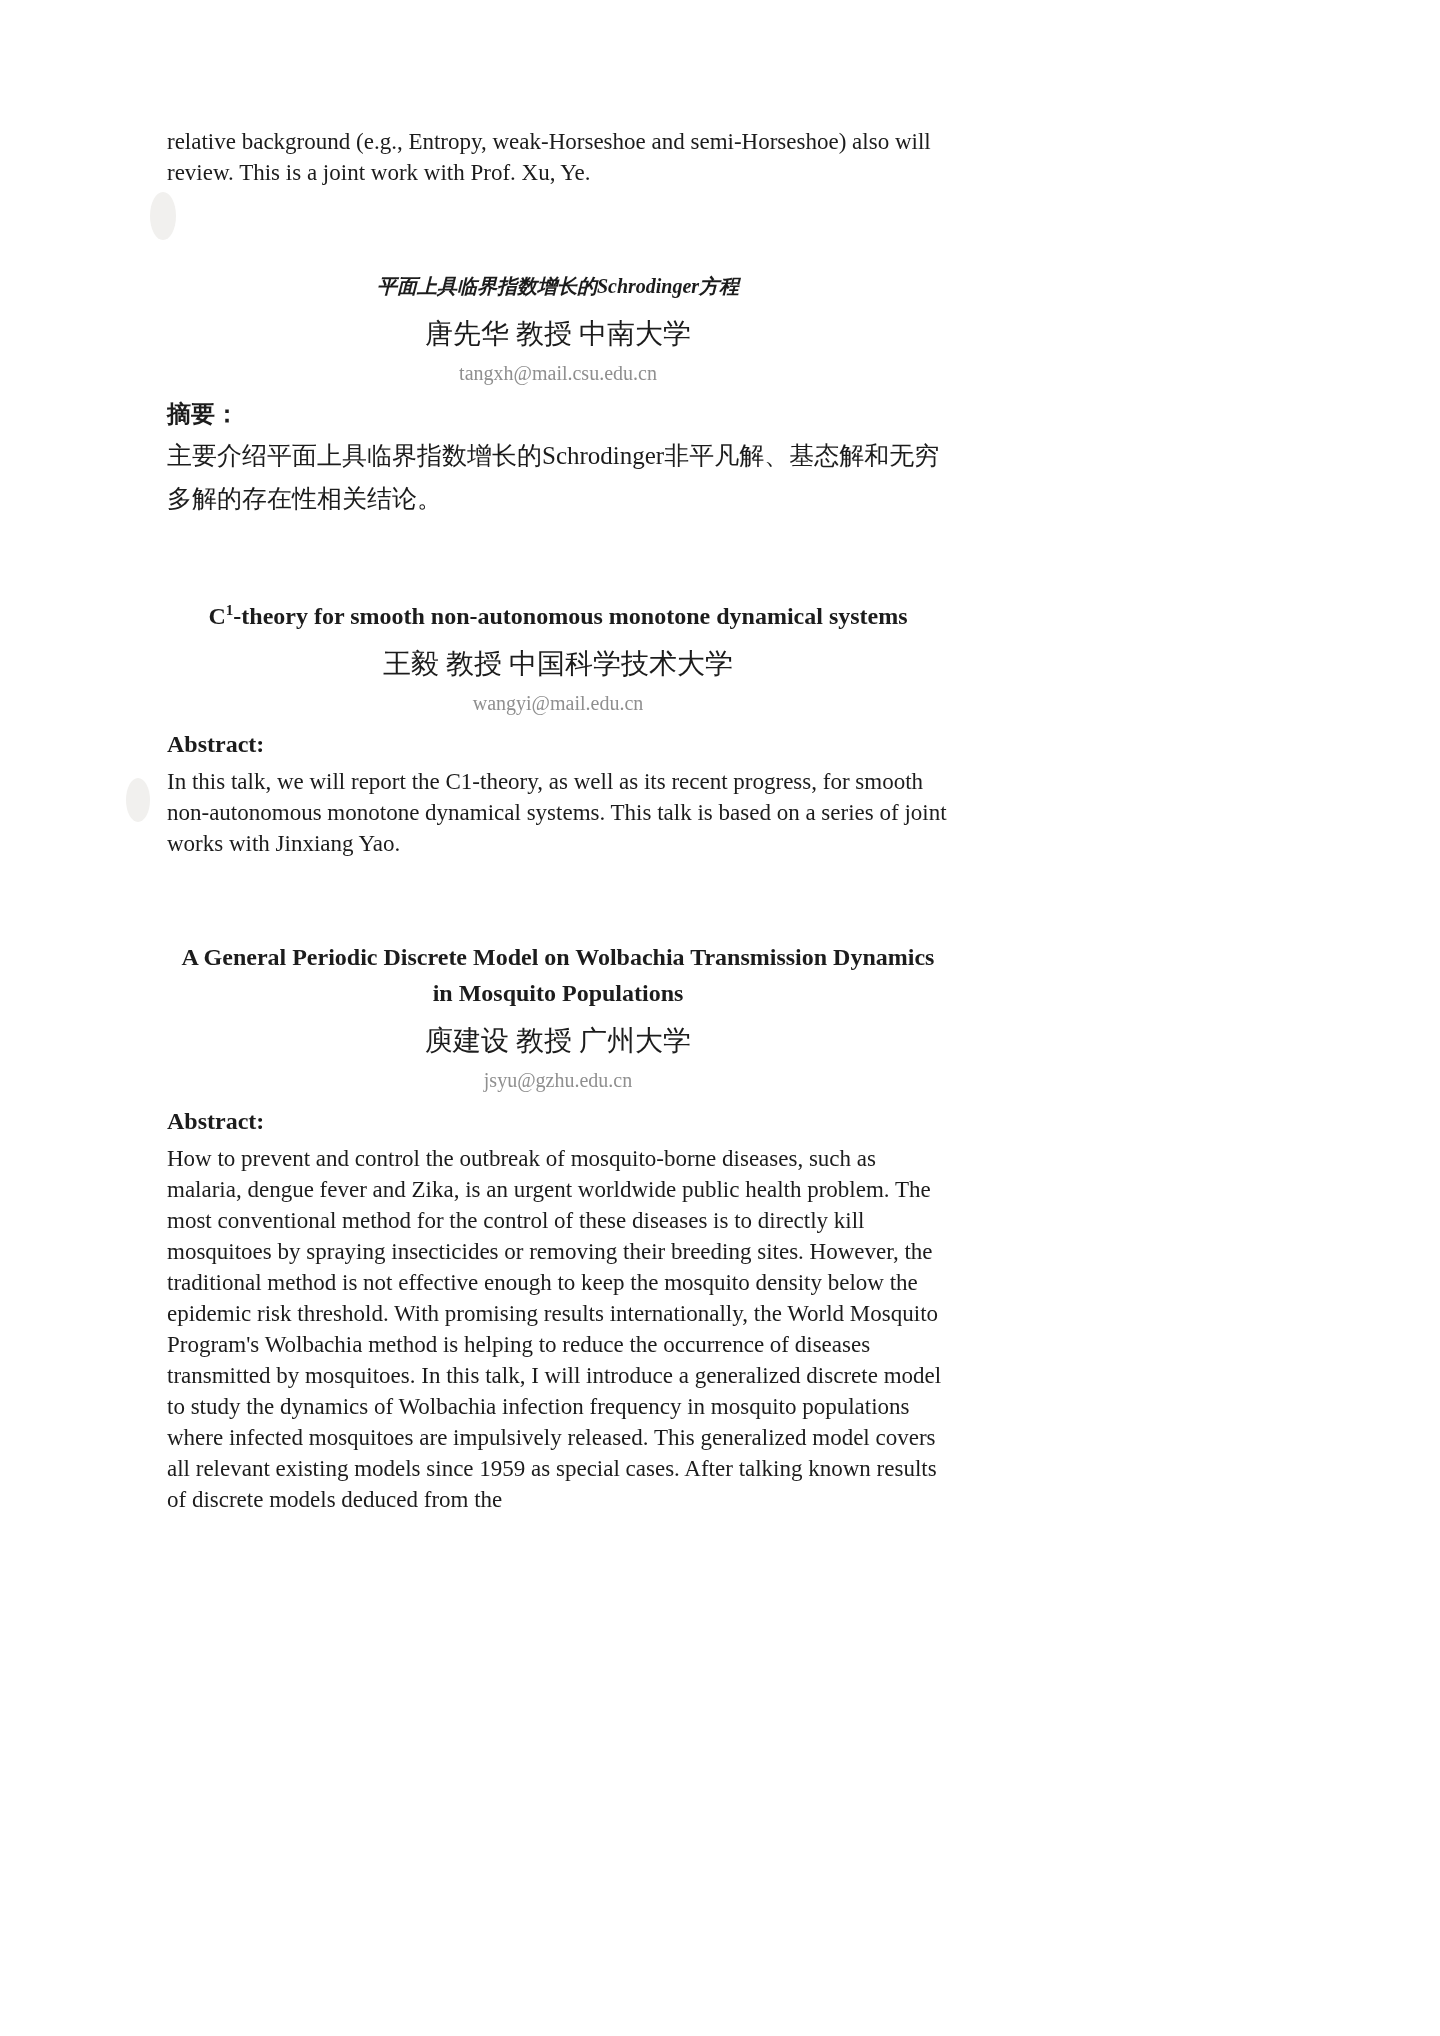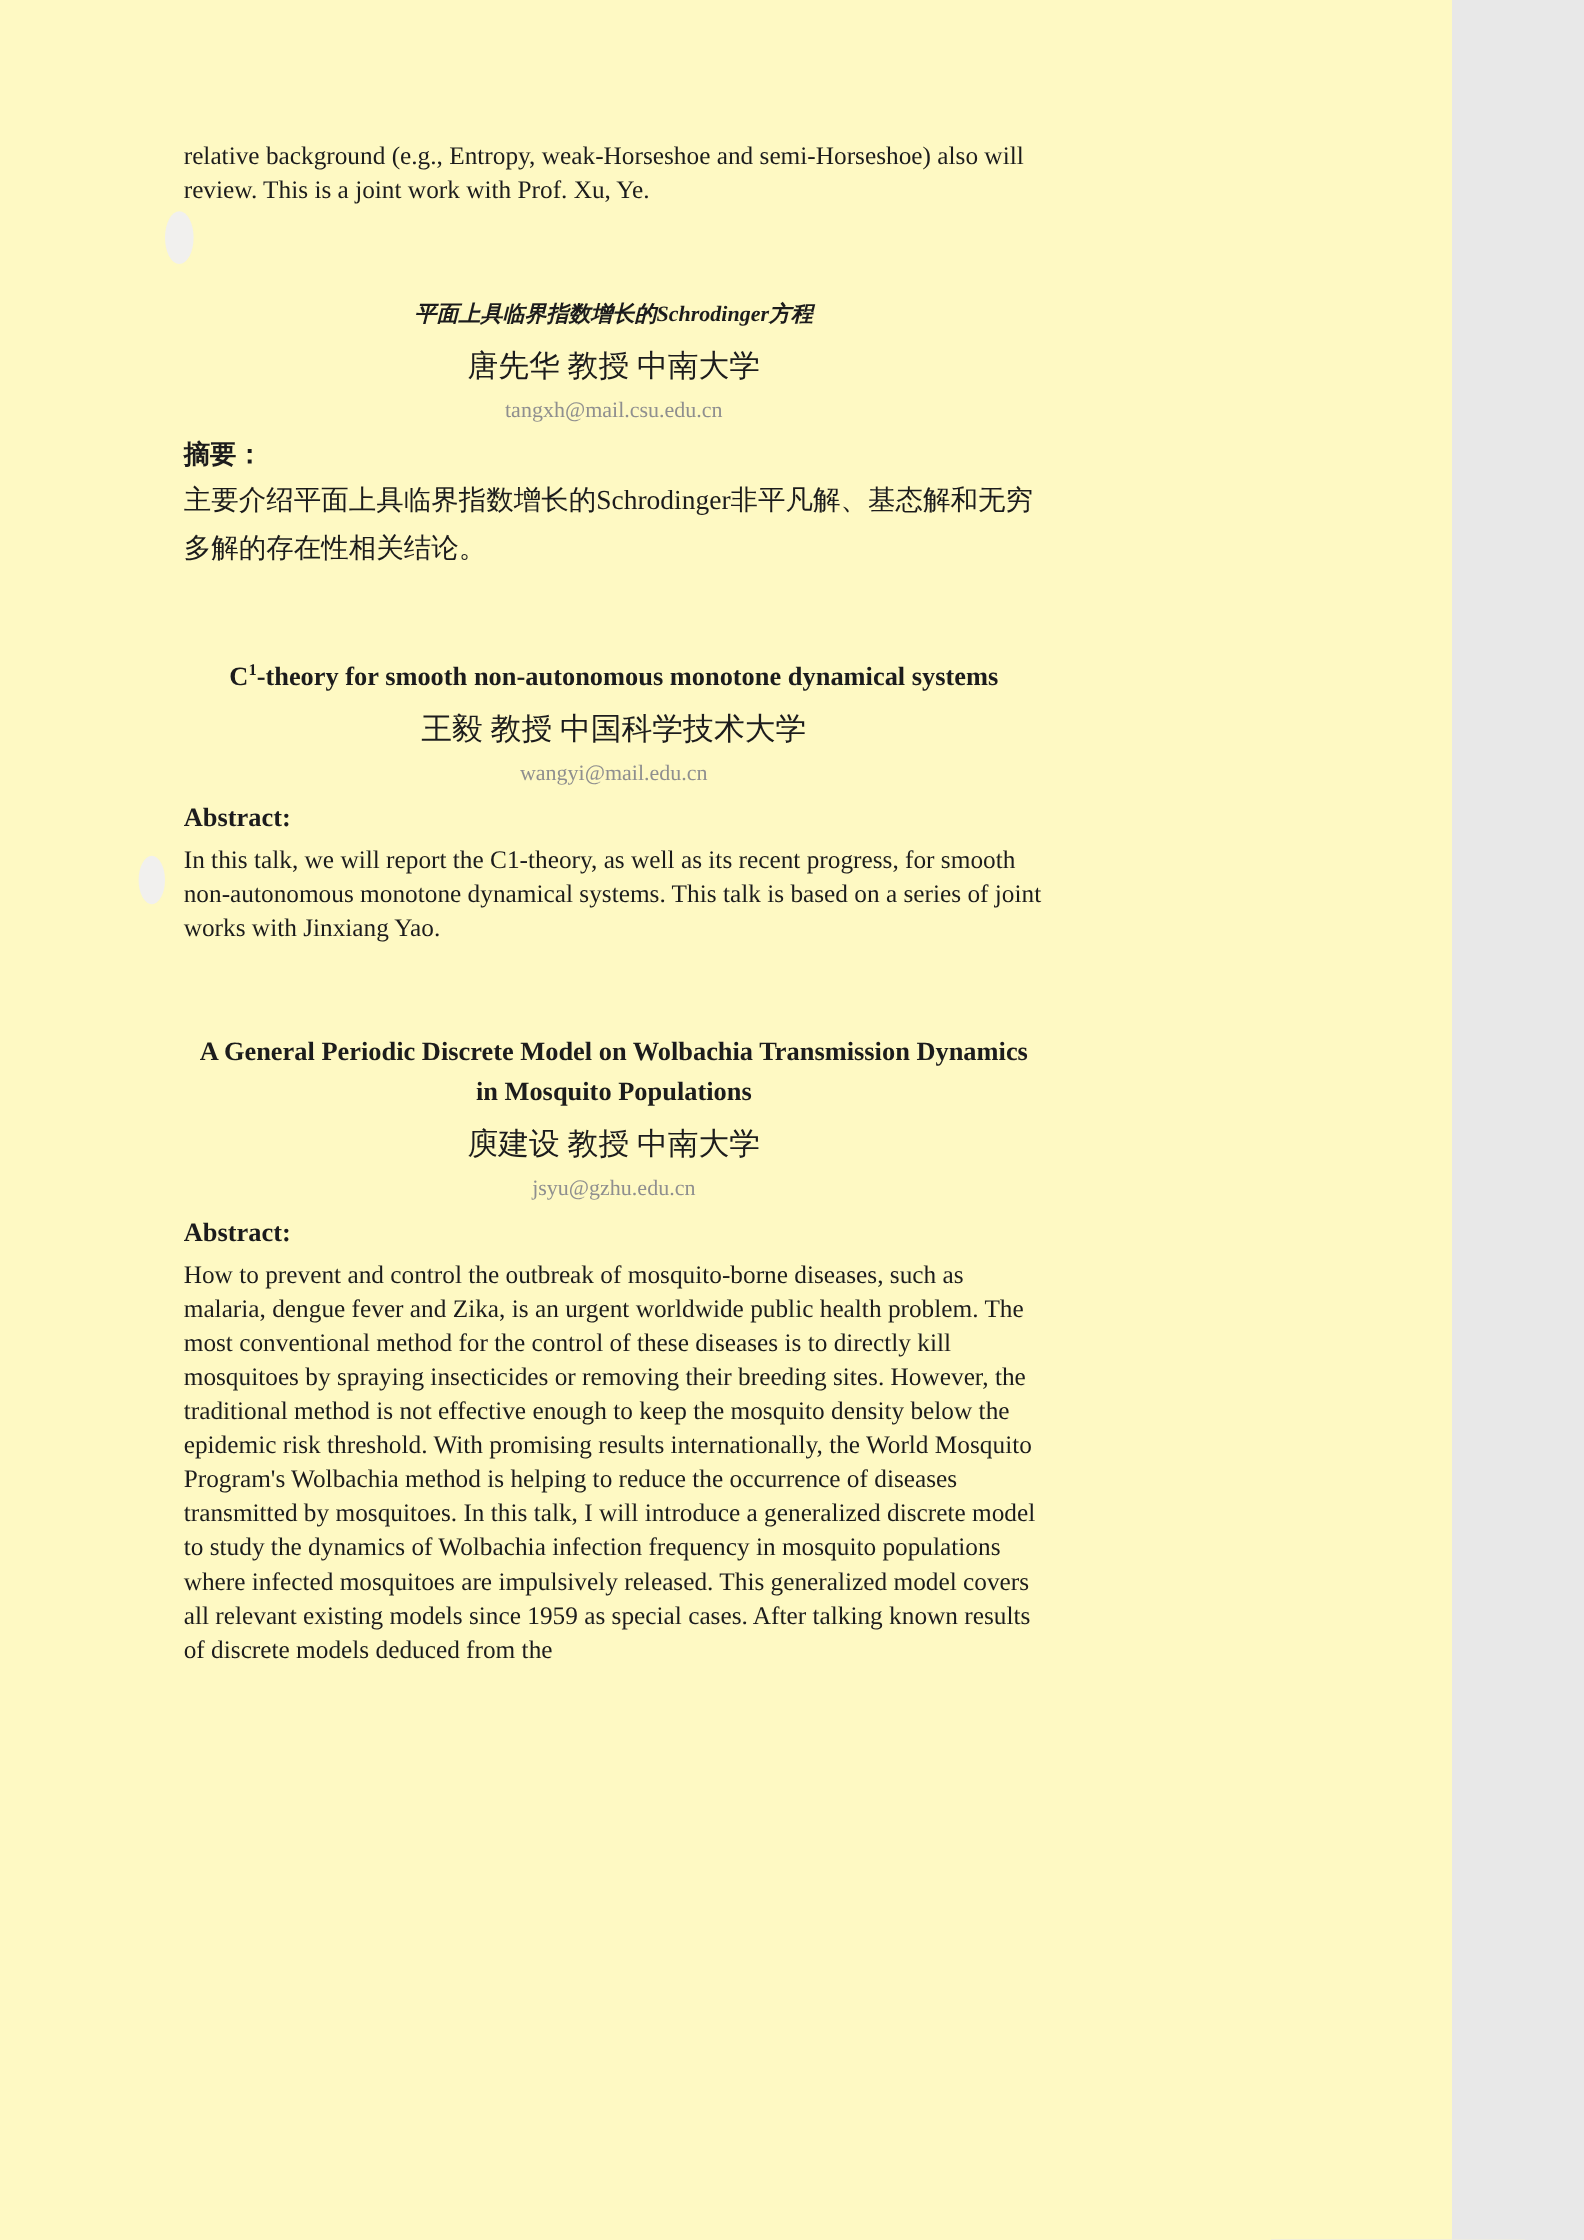--- a/index.html
+++ b/index.html
@@ -2,23 +2,23 @@
 <html><head>
 <meta charset="utf-8">
 <style>
   html, body {
     margin: 0;
     padding: 0;
     background: #e8e8e8;
   }
   .page {
     position: relative;
-    width: 1320px;
+    width: 1440px;
     height: 2036px;
-    background: #fef9c3;
+    background: #ffffff;
     font-family: "Liberation Serif", "DejaVu Serif", serif;
     color: #1c1c1c;
     overflow: hidden;
   }
   .content {
     position: absolute;
     left: 167px;
     top: 126px;
     width: 782px;
   }
@@ -113,20 +113,20 @@
       </div>
       <div class="speaker m-after-title">王毅 教授 中国科学技术大学</div>
       <div class="email">wangyi@mail.edu.cn</div>
       <div class="abstract-label">Abstract:</div>
       <p class="abstract-en">In this talk, we will report the C1-theory, as well as its recent progress, for smooth non-autonomous monotone dynamical systems. This talk is based on a series of joint works with Jinxiang Yao.</p>
     </div>
 
     <div class="talk m-sec-3">
       <div class="talk-title">A General Periodic Discrete Model on Wolbachia Transmission Dynamics</div>
       <div class="talk-title">in Mosquito Populations</div>
-      <div class="speaker m-after-title">庾建设 教授 中南大学</div>
+      <div class="speaker m-after-title">庾建设 教授 广州大学</div>
       <div class="email">jsyu@gzhu.edu.cn</div>
       <div class="abstract-label">Abstract:</div>
       <p class="abstract-en">How to prevent and control the outbreak of mosquito-borne diseases, such as malaria, dengue fever and Zika, is an urgent worldwide public health problem. The most conventional method for the control of these diseases is to directly kill mosquitoes by spraying insecticides or removing their breeding sites. However, the traditional method is not effective enough to keep the mosquito density below the epidemic risk threshold. With promising results internationally, the World Mosquito Program's Wolbachia method is helping to reduce the occurrence of diseases transmitted by mosquitoes.  In this talk, I will introduce a generalized discrete model to study the dynamics of Wolbachia infection frequency in mosquito populations where infected mosquitoes are impulsively released. This generalized model covers all relevant existing models since 1959 as special cases. After talking known results of discrete models deduced from the</p>
     </div>
 
   </div>
 </div>
 
 </body></html>

